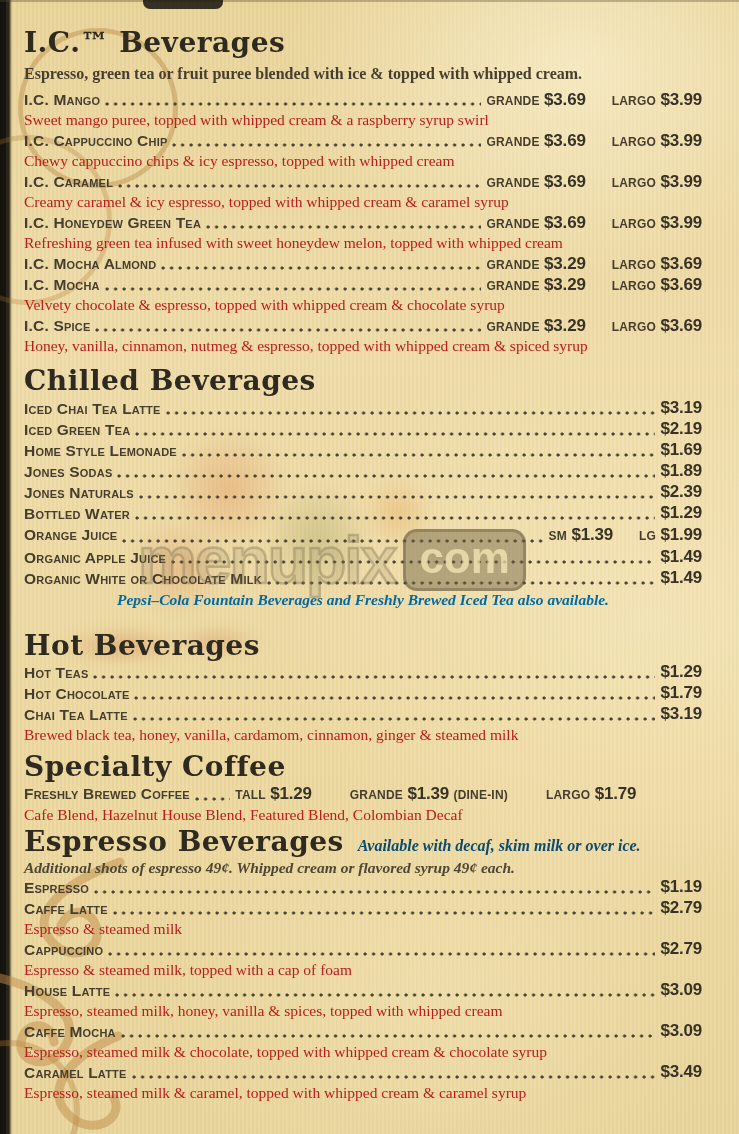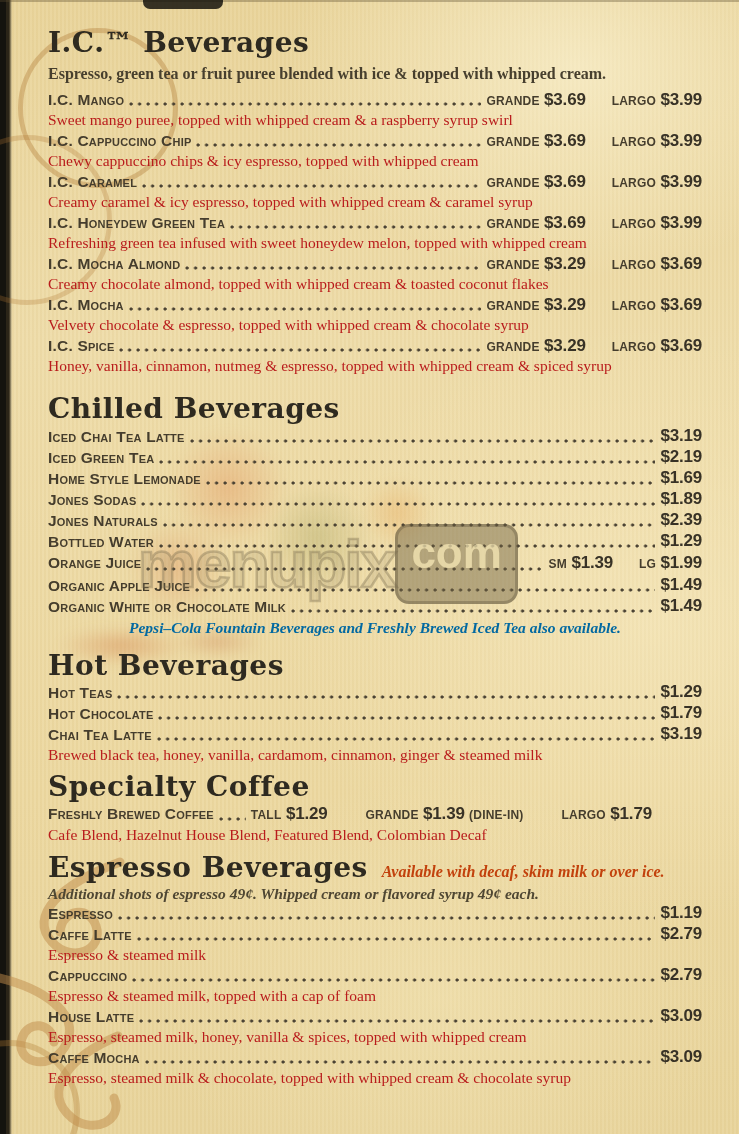--- a/index.html
+++ b/index.html
@@ -34,58 +34,58 @@
   .hot-art{left:52px;top:618px;width:210px;height:58px;filter:blur(6px);
     background:
       radial-gradient(ellipse 90px 26px at 70px 28px, rgba(205,110,55,.38), rgba(205,110,55,0) 72%),
       radial-gradient(ellipse 60px 20px at 165px 24px, rgba(190,95,50,.28), rgba(190,95,50,0) 75%);}
   .swirl-svg{left:0;top:856px;}
   
   .watermark{position:absolute;left:138px;top:524px;z-index:2;display:flex;align-items:center;
     opacity:.85;pointer-events:none;}
   .wm-text{font:700 66px/72px "Liberation Sans",sans-serif;letter-spacing:-2px;
     color:rgba(125,110,80,.16);-webkit-text-stroke:2.5px rgba(125,110,80,.45);}
-  .wm-badge{background:rgba(112,98,68,.55);border:3px solid rgba(92,80,55,.45);
-    border-radius:14px;padding:0 13px 22px 13px;
+  .wm-badge{margin-left:8px;background:rgba(112,98,68,.55);border:3px solid rgba(92,80,55,.45);
+    border-radius:14px;padding:0 13px 4px 13px;
     font:700 44px/52px "Liberation Sans",sans-serif;color:rgba(238,224,176,.85);text-align:center;}
   
-  .content{position:absolute;z-index:1;left:48px;right:37px;top:0;}
+  .content{position:absolute;z-index:1;left:24px;right:37px;top:0;}
   h1,h2{font-family:"DejaVu Serif","Liberation Serif",serif;font-weight:700;color:#2e2a20;
     margin:0;letter-spacing:.5px;}
   .h-main{font-size:28px;line-height:33px;}
   .sec1{margin-top:26px;}
   .subtitle{font:700 16px/21px "Liberation Serif",serif;color:#473f2e;margin:4px 0 5px 0;}
   .row{display:flex;align-items:flex-start;}
   .iname{font:700 15.5px/21px "Liberation Sans",sans-serif;font-variant:small-caps;
     color:#453d2d;letter-spacing:.2px;white-space:nowrap;}
   .dots{flex:1;height:4px;align-self:flex-end;margin:0 5px 4px 5px;
     background:radial-gradient(circle at 2px 2px,#4a4233 1.35px,rgba(0,0,0,0) 1.8px) repeat-x;
     background-size:8.5px 4px;}
   .dots-short{flex:.35;}
   .pair{white-space:nowrap;}
   .slabel{font:700 12px "Liberation Sans",sans-serif;color:#453d2d;letter-spacing:.2px;}
   .price{font:700 17px "Liberation Sans",sans-serif;color:#383226;letter-spacing:-.2px;}
   .gap{width:26px;flex:none;}
   .gap-lg{width:38px;flex:none;}
   .desc{font:400 15.5px/20px "Liberation Serif",serif;color:#b91c1c;}
   .sec1 .row{line-height:21px;}
   .sec1 .desc{line-height:20px;}
-  .sec2{margin-top:16px;}
+  .sec2{margin-top:8px;}
   .sec2 .h-main{margin-bottom:1px;}
   .sec2 .row{line-height:22.6px;}
   .note-center{font:italic 700 15.5px/19px "Liberation Serif",serif;color:#0369a1;
     text-align:center;margin-top:1px;}
-  .sec3{margin-top:12px;}
+  .sec3{margin-top:20px;}
   .sec3 .row{line-height:23.5px;}
   .sec4{margin-top:5px;}
   .sec4 .row{line-height:22px;}
-  .sec5{margin-top:6px;}
+  .sec5{}
   .sec5 .row{line-height:22px;}
   .h2-line{display:flex;align-items:baseline;gap:14px;}
-  .tagline{font:italic 700 16px "Liberation Serif",serif;color:#c2410c;}
+  .tagline{font:italic 700 16px "Liberation Serif",serif;color:#0c4a6e;}
   .note-italic{font:italic 700 15.5px/19px "Liberation Serif",serif;color:#4f4733;}
 </style>
 </head>
 <body>
 
 <div class="decor page-edge-left"></div>
 <div class="decor page-edge-top"></div>
 <div class="decor top-smudge"></div>
 <div class="decor ring ring1"></div>
 <div class="decor ring ring2"></div>
@@ -156,21 +156,20 @@
     </div>
 
     <div>
       <div class="row">
         <span class="iname">I.C. Mocha Almond</span>
         <span class="dots"></span>
         <span class="pair"><span class="slabel">GRANDE</span> <span class="price">$3.29</span></span>
         <span class="gap"></span>
         <span class="pair"><span class="slabel">LARGO</span> <span class="price">$3.69</span></span>
       </div>
-      <div class="desc">Creamy chocolate almond, topped with whipped cream &amp; toasted coconut flakes</div>
     </div>
 
     <div>
       <div class="row">
         <span class="iname">I.C. Mocha</span>
         <span class="dots"></span>
         <span class="pair"><span class="slabel">GRANDE</span> <span class="price">$3.29</span></span>
         <span class="gap"></span>
         <span class="pair"><span class="slabel">LARGO</span> <span class="price">$3.69</span></span>
       </div>
@@ -322,15 +321,23 @@
 
     <div>
       <div class="row">
         <span class="iname">Caffe Mocha</span>
         <span class="dots"></span>
         <span class="price">$3.09</span>
       </div>
       <div class="desc">Espresso, steamed milk &amp; chocolate, topped with whipped cream &amp; chocolate syrup</div>
     </div>
 
+    <div>
+      <div class="row">
+        <span class="iname">Caramel Latte</span>
+        <span class="dots"></span>
+        <span class="price">$3.49</span>
+      </div>
+      <div class="desc">Espresso, steamed milk &amp; caramel, topped with whipped cream &amp; caramel syrup</div>
+    </div>
   </div>
 
 </div>
 
 </body></html>

